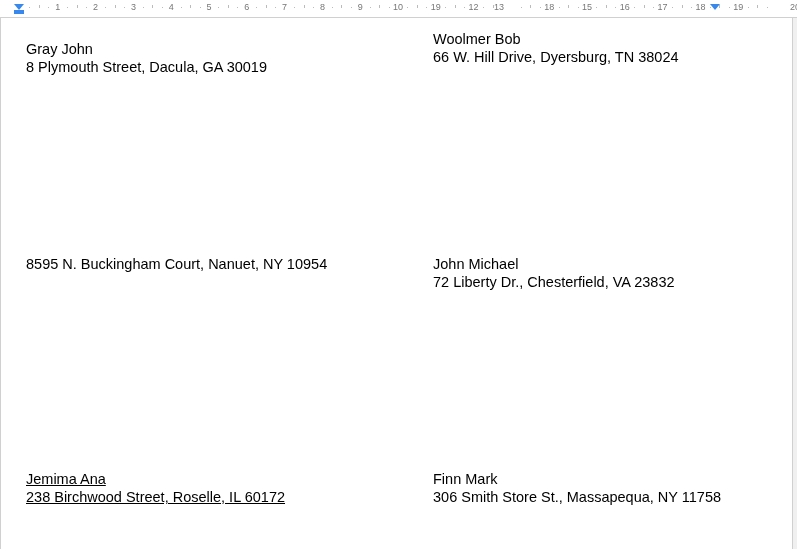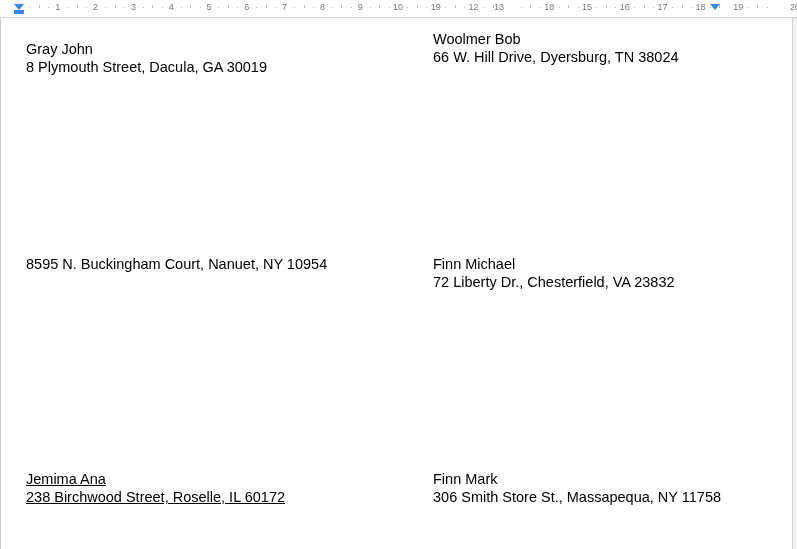--- a/index.html
+++ b/index.html
@@ -194,21 +194,21 @@
   <div class="label-block" style="top:12px; left:432px;">
     <span class="name-line">Woolmer Bob</span>
     <span class="address-line">66 W. Hill Drive, Dyersburg, TN 38024</span>
   </div>
 
   <div class="label-block" style="top:237px; left:25px;">
     <span class="address-line">8595 N. Buckingham Court, Nanuet, NY 10954</span>
   </div>
 
   <div class="label-block" style="top:237px; left:432px;">
-    <span class="name-line">Finn Michael</span>
+    <span class="name-line">John Michael</span>
     <span class="address-line">72 Liberty Dr., Chesterfield, VA 23832</span>
   </div>
 
   <div class="label-block" style="top:452px; left:25px;text-decoration:underline;">
     <span class="name-line">Jemima Ana</span>
     <span class="address-line">238 Birchwood Street, Roselle, IL 60172</span>
   </div>
 
   <div class="label-block" style="top:452px; left:432px;">
     <span class="name-line">Finn Mark</span>

